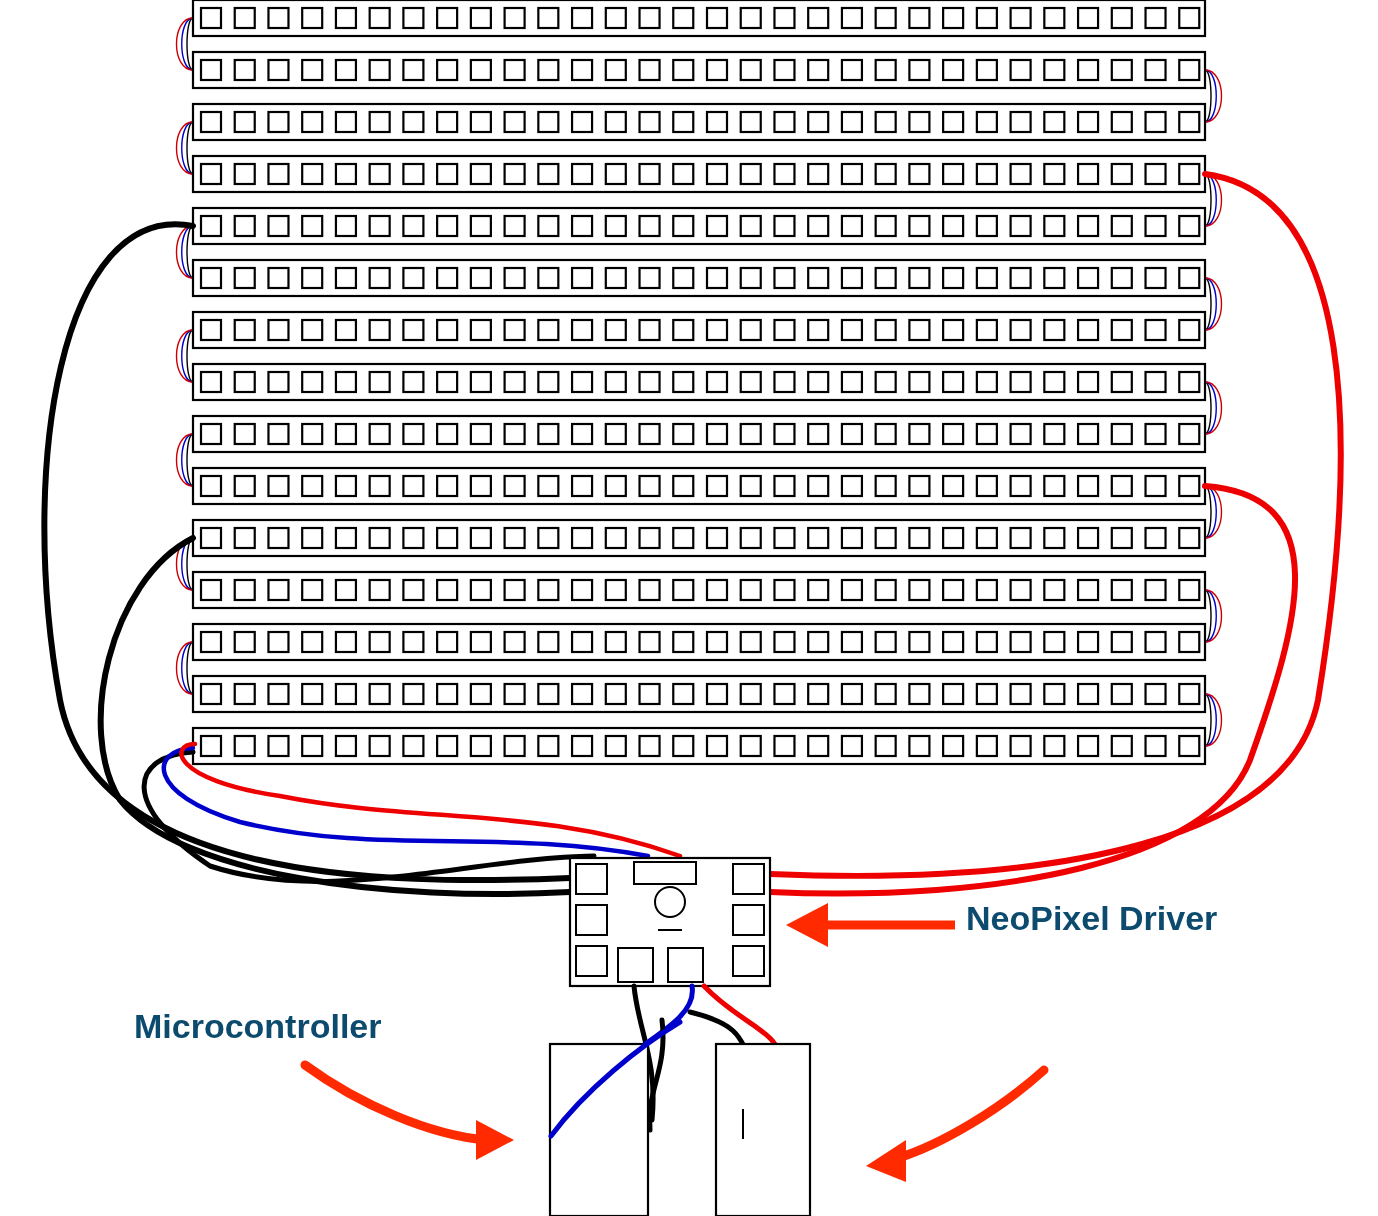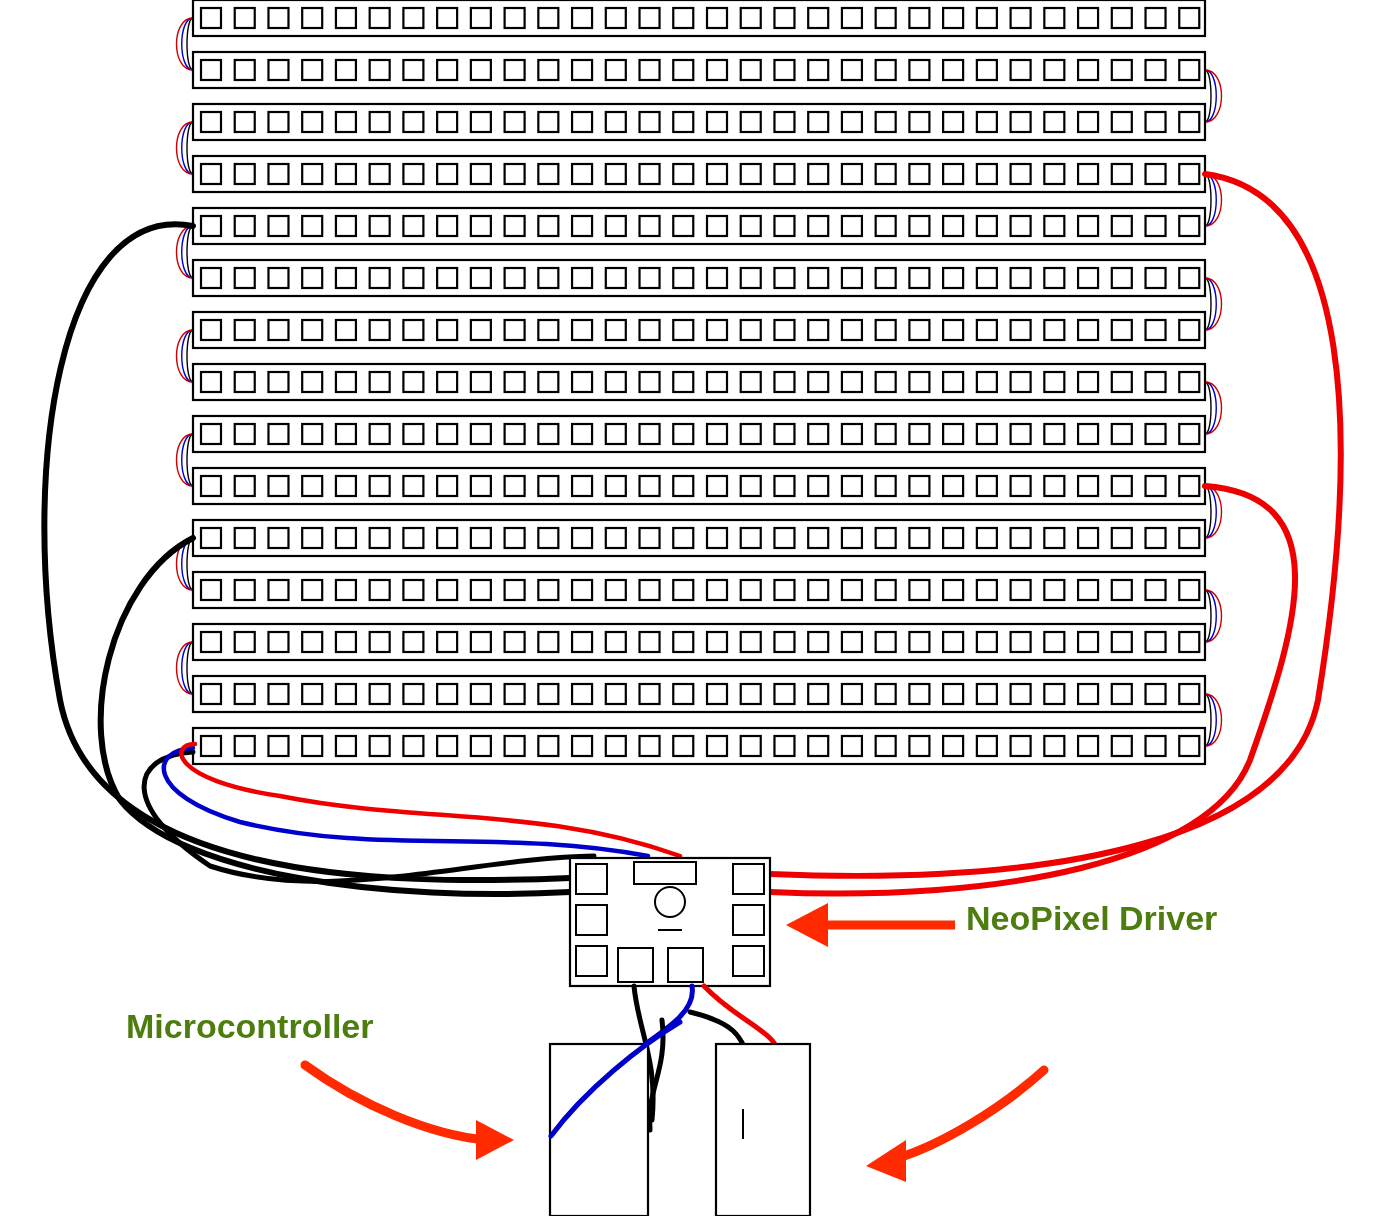--- a/index.html
+++ b/index.html
@@ -1,23 +1,23 @@
 <!DOCTYPE html>
 <html><head>
 <meta charset="utf-8">
 <style>
   html,body{margin:0;padding:0;background:#ffffff;}
   body{width:1378px;height:1216px;position:relative;overflow:hidden;
        font-family:"Liberation Sans",sans-serif;}
   #stage{position:absolute;left:0;top:0;width:1378px;height:1216px;}
   #stage svg{position:absolute;left:0;top:0;}
-  .lbl{position:absolute;color:#4d7c0f;font-weight:bold;font-size:34px;
+  .lbl{position:absolute;color:#0c4a6e;font-weight:bold;font-size:34px;
        font-family:"Liberation Sans",sans-serif;white-space:nowrap;line-height:1;}
   #lbl-neopixel{left:966px;top:901px;}
-  #lbl-micro{left:126px;top:1009px;}
+  #lbl-micro{left:134px;top:1009px;}
   #lbl-power{left:897px;top:1009px;}
 </style>
 </head>
 <body>
 
 <div id="stage">
   <svg id="art" width="1378" height="1216" viewBox="0 0 1378 1216">
       <g>
         <path d="M 193 18 C 185 18, 185 70, 193 70" fill="none" stroke="#000000" stroke-width="1.4" stroke-linecap="round" stroke-linejoin="round"></path>
         <path d="M 193 18 C 178 18, 178 70, 193 70" fill="none" stroke="#0000CC" stroke-width="1.4" stroke-linecap="round" stroke-linejoin="round"></path>

